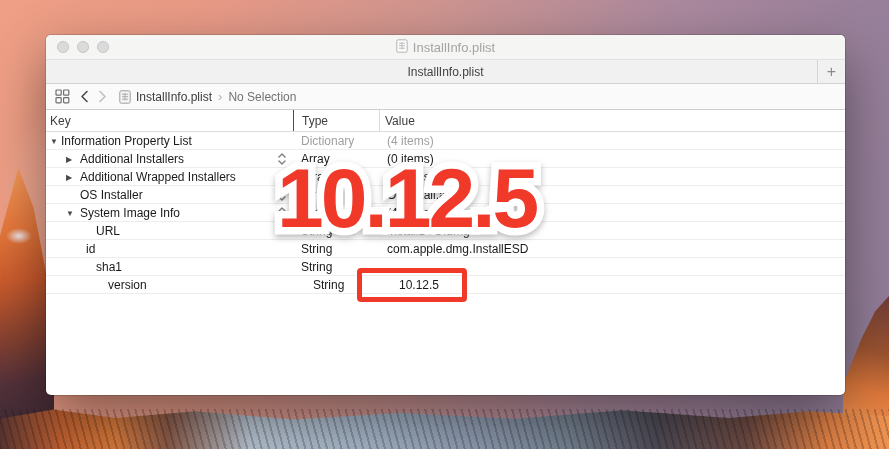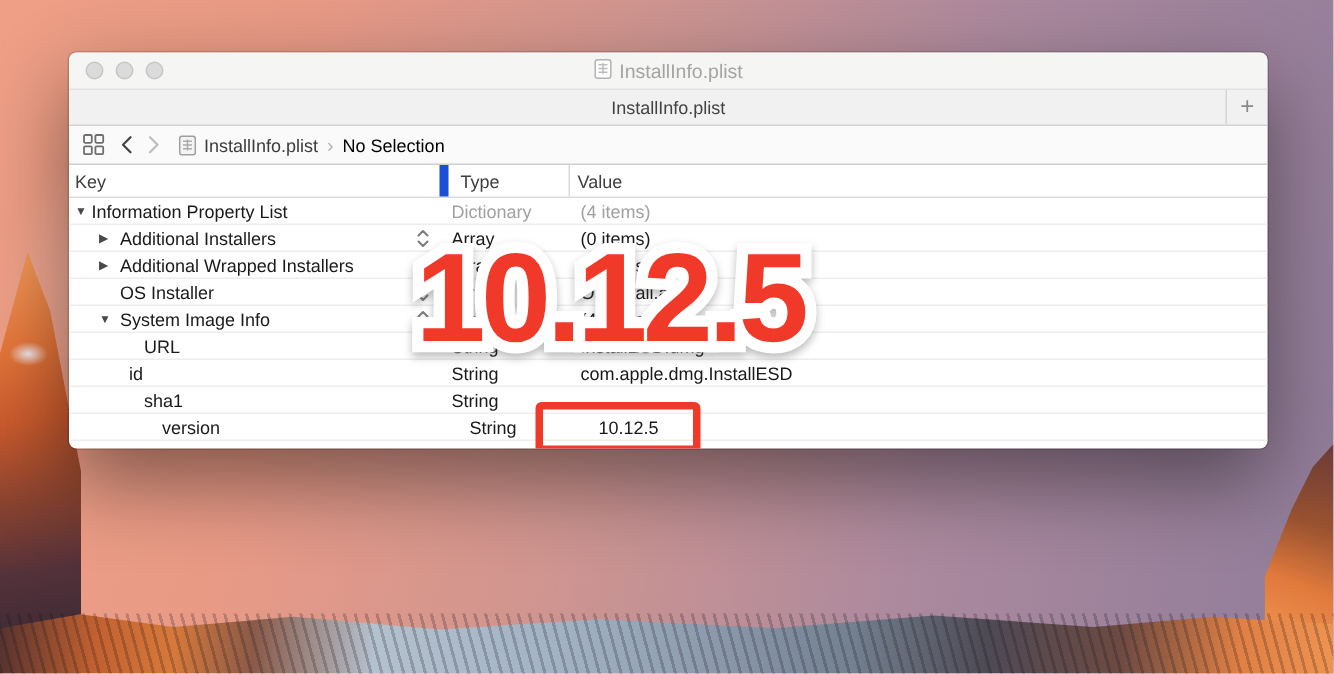--- a/index.html
+++ b/index.html
@@ -19,21 +19,21 @@
   .rock-right { position:absolute; right:0; top:296px; width:46px; height:153px;
     background:linear-gradient(200deg,#6e3c38 0%,#9c5431 35%,#e0793c 60%,#f09350 85%,#f6ab66 100%);
     clip-path:polygon(100% 0, 100% 100%, 0 100%, 0 58%, 40% 28%, 70% 10%); }
   .ridge-bottom { position:absolute; left:0; bottom:0; width:889px; height:42px;
     background:linear-gradient(to right,#57332f 0%,#c1602f 7%,#d7793a 13%,#8a5a48 19%,#b4c1ce 28%,#a2b2c4 42%,#8b98ac 54%,#73808f 64%,#4e4a55 74%,#6d4a42 84%,#e08044 93%,#ef9350 100%);
     clip-path:polygon(0 28%, 6% 6%, 13% 26%, 22% 10%, 33% 30%, 45% 14%, 58% 28%, 70% 8%, 82% 26%, 91% 10%, 100% 22%, 100% 100%, 0 100%); }
   .ridge-texture { position:absolute; left:0; bottom:0; width:889px; height:40px;
     background:repeating-linear-gradient(75deg, rgba(20,16,24,.22) 0 2px, transparent 2px 7px); }
 
   
-  .window { position:absolute; left:46px; top:35px; width:799px; height:264px;
+  .window { position:absolute; left:46px; top:35px; width:799px; height:360px;
     background:#fff; border-radius:5px; overflow:hidden;
     box-shadow:0 22px 55px rgba(0,0,0,.45), 0 0 0 1px rgba(0,0,0,.14); }
 
   .titlebar { position:relative; height:25px; background:#f5f5f4; border-bottom:1px solid #e2e1e1;
     display:flex; align-items:center; }
   .traffic { position:absolute; left:11px; top:0; height:100%; display:flex; align-items:center; gap:8px; }
   .tl { width:12px; height:12px; border-radius:50%; background:#dbdbdb; border:1px solid #c6c6c6; }
   .title-center { flex:1; display:flex; justify-content:center; align-items:center; gap:5px;
     font-size:13px; color:#a4a4a4; }
 
@@ -45,27 +45,27 @@
     font-size:16px; font-weight:300; color:#8a8a8a; }
 
   .jumpbar { height:26px; background:#fafafa; border-bottom:1px solid #cfcfcf;
     display:flex; align-items:center; padding-left:9px; font-size:12px; color:#3c3c3c; }
   .jumpbar .icon { display:flex; align-items:center; }
   .jb-grid { margin-right:10px; }
   .jb-back { margin-right:9px; }
   .jb-fwd { margin-right:12px; }
   .jb-doc { margin-right:5px; }
   .jb-sep { color:#b5b5b5; font-size:13px; margin:0 6px; }
-  .jb-selection { color:#000000; }
+  .jb-selection { color:#737373; }
 
   
   .thead { height:22px; display:flex; align-items:center; border-bottom:1px solid #dcdcdc;
     font-size:12px; color:#3e3e3e; background:#fff; }
   .hkey { width:247px; padding-left:4px; }
-  .htype { width:86px; padding-left:8px; border-left:6px solid #1d4ed8; height:100%; display:flex; align-items:center; }
+  .htype { width:86px; padding-left:8px; border-left:1px solid #1d4ed8; height:100%; display:flex; align-items:center; }
   .hvalue { flex:1; padding-left:5px; border-left:1px solid #dadada; height:100%; display:flex; align-items:center; }
 
   .trow { height:18px; display:flex; align-items:center; border-bottom:1px solid #ededed;
     font-size:12px; color:#1a1a1a; }
   .cell { height:100%; display:flex; align-items:center; }
   .ckey { width:247px; position:relative; }
   .ctype { width:86px; padding-left:8px; }
   .cvalue { flex:1; padding-left:8px; }
   .disc { position:absolute; top:50%; transform:translateY(-50%); font-size:8px; color:#494949; }
   .stepper { position:absolute; right:6px; top:50%; transform:translateY(-50%); line-height:0; }

